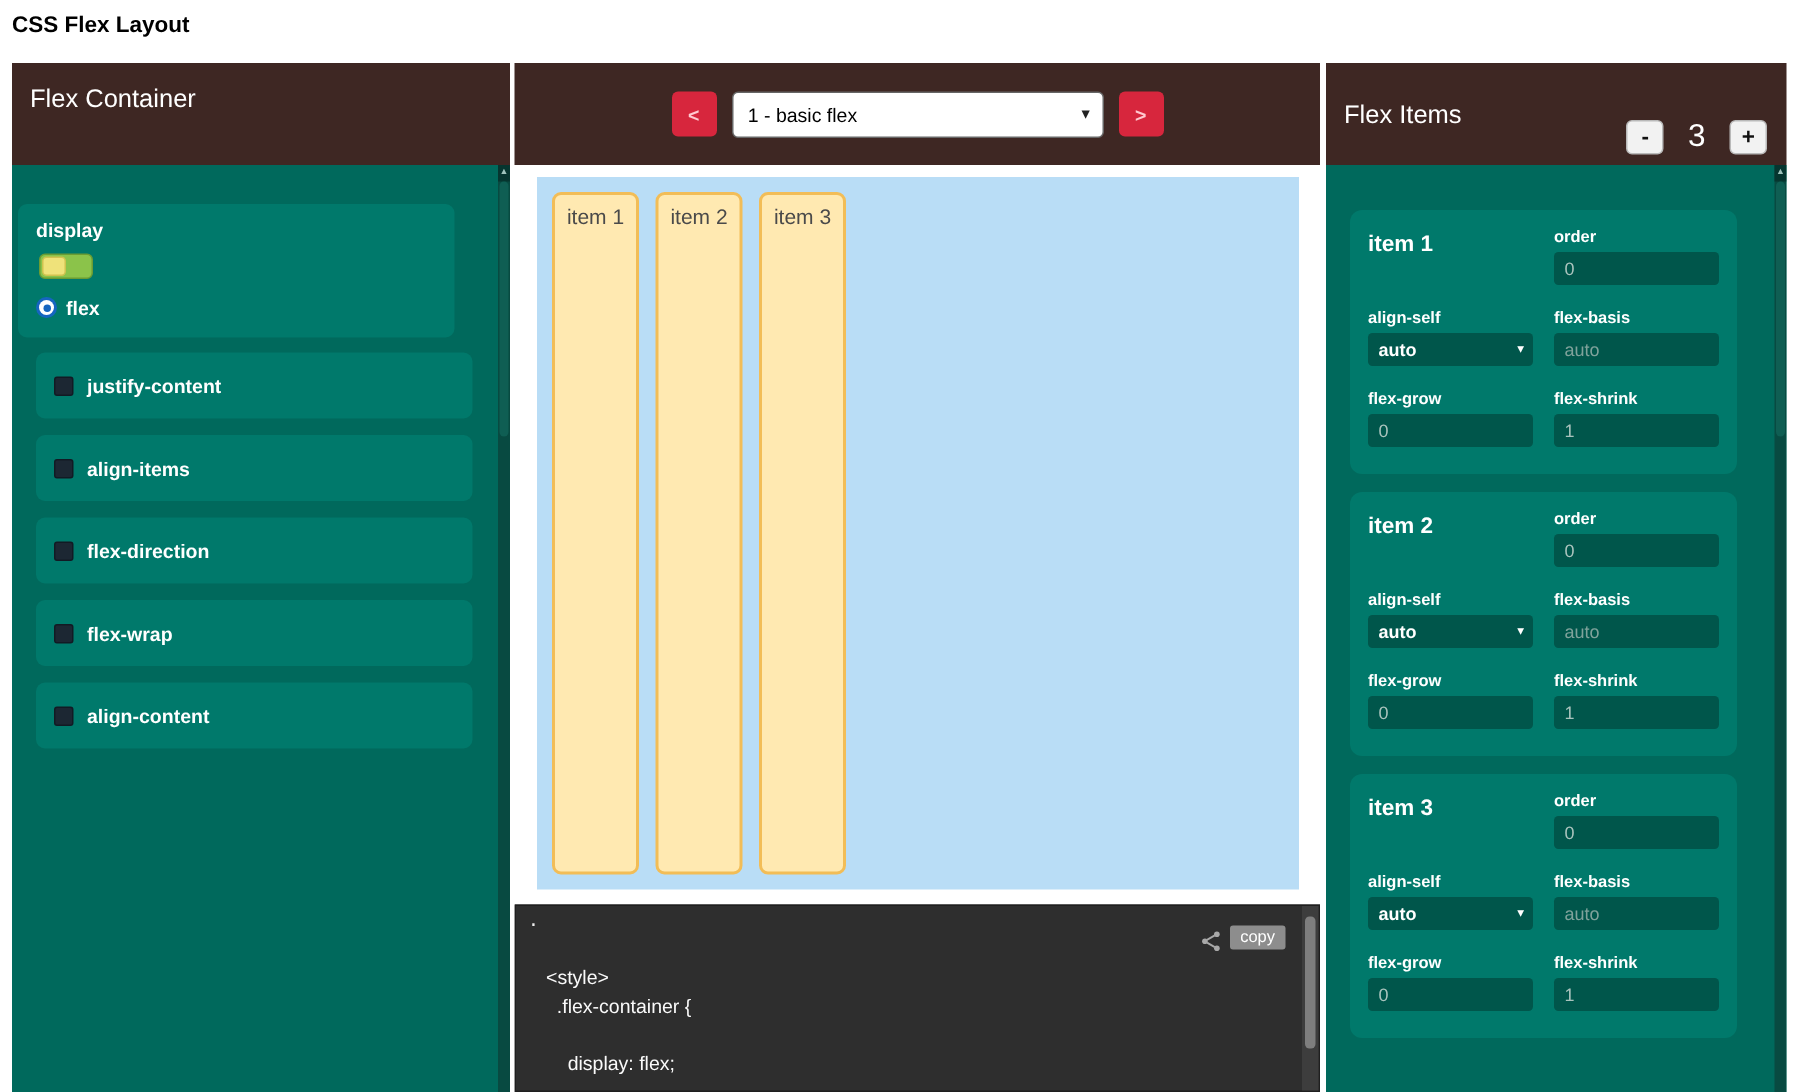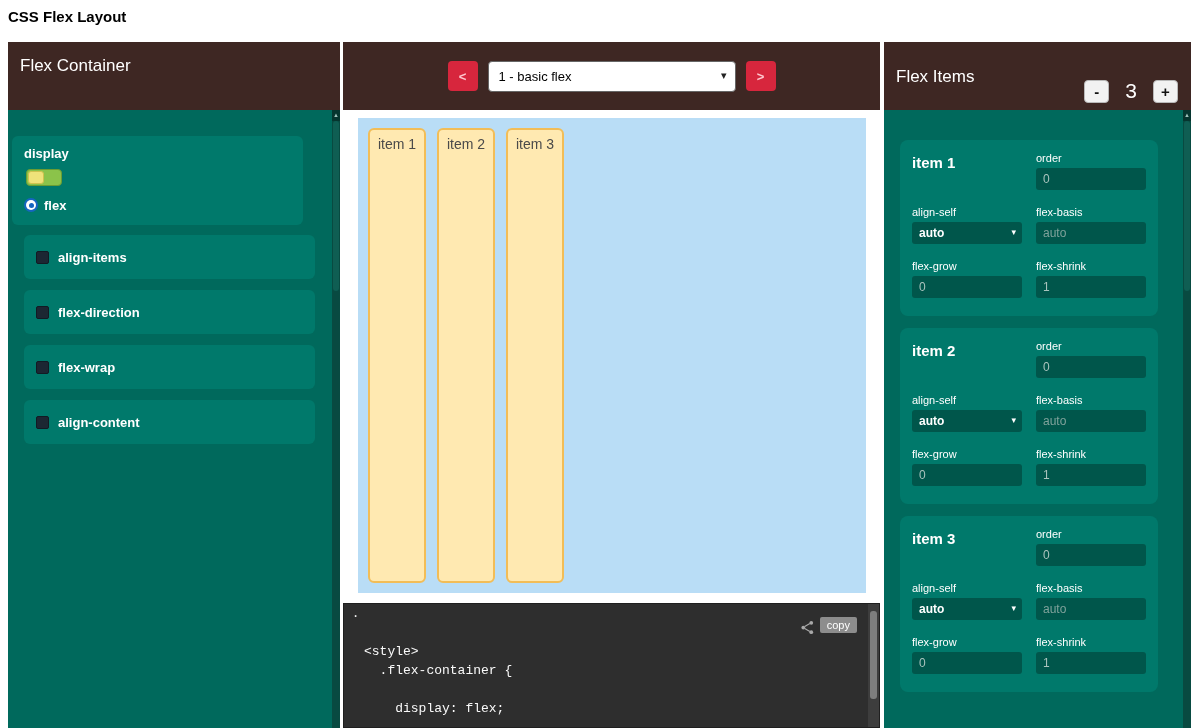--- a/index.html
+++ b/index.html
@@ -52,36 +52,36 @@
   .caret { position:absolute; pointer-events:none; }
   .caret-dark { right:9px; top:8px; color:#222; font-size:11px; }
 
   .flex-preview { position:absolute; left:15px; top:8px; width:508px; height:475px; background:#b9ddf6; display:flex; align-items:stretch; padding:10px; }
   .flex-item { width:58px; flex:none; margin-right:11px; background:#ffe9b1; border:2px solid #f2bd57; border-radius:6px; text-align:center; padding-top:6px; font-size:14px; color:#4a4a4a; }
 
   .code-panel { position:absolute; left:0; top:493px; width:537px; height:125px; background:#2e2e2e; border:1px solid #1f1f1f; }
   .code-dot { position:absolute; left:8px; top:2px; color:#eee; font-size:12px; font-family:"DejaVu Sans Mono", monospace; }
   .share-icon { position:absolute; right:64px; top:16px; }
   .copy-btn { position:absolute; right:22px; top:13px; background:#8d8d8d; color:#fff; border:none; border-radius:2px; font-size:11px; padding:2px 7px; font-family:inherit; cursor:pointer;text-align:center; }
-  .code-lines { position:absolute; left:20px; top:38px; font-family:Liberation Mono, monospace; font-size:13px; line-height:19px; color:#fafafa; }
+  .code-lines { position:absolute; left:20px; top:38px; font-family:Liberation Sans, sans-serif; font-size:13px; line-height:19px; color:#fafafa; }
   .code-line { white-space:pre; min-height:19px; }
   .code-scroll { position:absolute; right:0; top:0; width:11px; height:100%; background:#3d3d3d; }
   .code-thumb { position:absolute; left:2px; top:7px; width:7px; height:88px; background:#7e7e7e; border-radius:3px; }
 
   
   .right-header { padding:25px 12px; font-size:17px; }
   .count-controls { position:absolute; right:13px; bottom:7px; display:flex; align-items:center; gap:16px; }
   .count-btn { width:25px; height:23px; background:#f2f2f2; border:1px solid #b9b9b9; border-radius:4px; font-size:15px; font-weight:bold; color:#111; display:flex; align-items:center; justify-content:center; cursor:pointer; font-family:inherit; }
   .count-value { font-size:21px; color:#fff; }
 
   .item-card { margin:0 33px 12px 16px; width:258px; height:176px; padding:12px; border-radius:8px; }
   .item-card.first { margin-top:30px; }
   .grid { display:grid; grid-template-columns:110px 110px; column-gap:14px; row-gap:16px; }
   .item-title { font-size:15px; font-weight:bold; color:#fff; display:inline-block; margin-top:2px; }
-  .field-label { display:block; font-size:11px; font-weight:normal; color:#fff; margin-bottom:4px; }
+  .field-label { display:block; font-size:11px; font-weight:bold; color:#fff; margin-bottom:4px; }
   .tiny-input { width:100%; height:22px; background:#00564b; border:none; border-radius:3px; color:#a9c3bd; font-size:12px; padding:0 7px; font-family:inherit; }
   .tiny-input::placeholder { color:#7fa29b; }
   .sel-dark-wrap { display:block; width:100%; height:22px; }
   .dark-select { appearance:none; -webkit-appearance:none; width:100%; height:100%; background:#00564b; color:#fff; font-weight:bold; font-size:12px; border:none; border-radius:3px; padding:0 18px 0 7px; font-family:inherit; }
   .caret-white { right:6px; top:5px; color:#fff; font-size:9px; }
 </style>
 </head>
 <body>
 
 <div class="page-title">CSS Flex Layout</div>
@@ -100,20 +100,24 @@
       <div class="radio-row">
         <span class="radio-outer">
           <span class="radio-ring">
             <span class="radio-dot"></span>
           </span>
         </span>
         <span class="opt-label">flex</span>
       </div>
     </div>
 
+    <div class="card opt-card">
+      <span class="checkbox"></span>
+      <span class="opt-label">justify-content</span>
+    </div>
     <div class="card opt-card">
       <span class="checkbox"></span>
       <span class="opt-label">align-items</span>
     </div>
     <div class="card opt-card">
       <span class="checkbox"></span>
       <span class="opt-label">flex-direction</span>
     </div>
     <div class="card opt-card">
       <span class="checkbox"></span>

